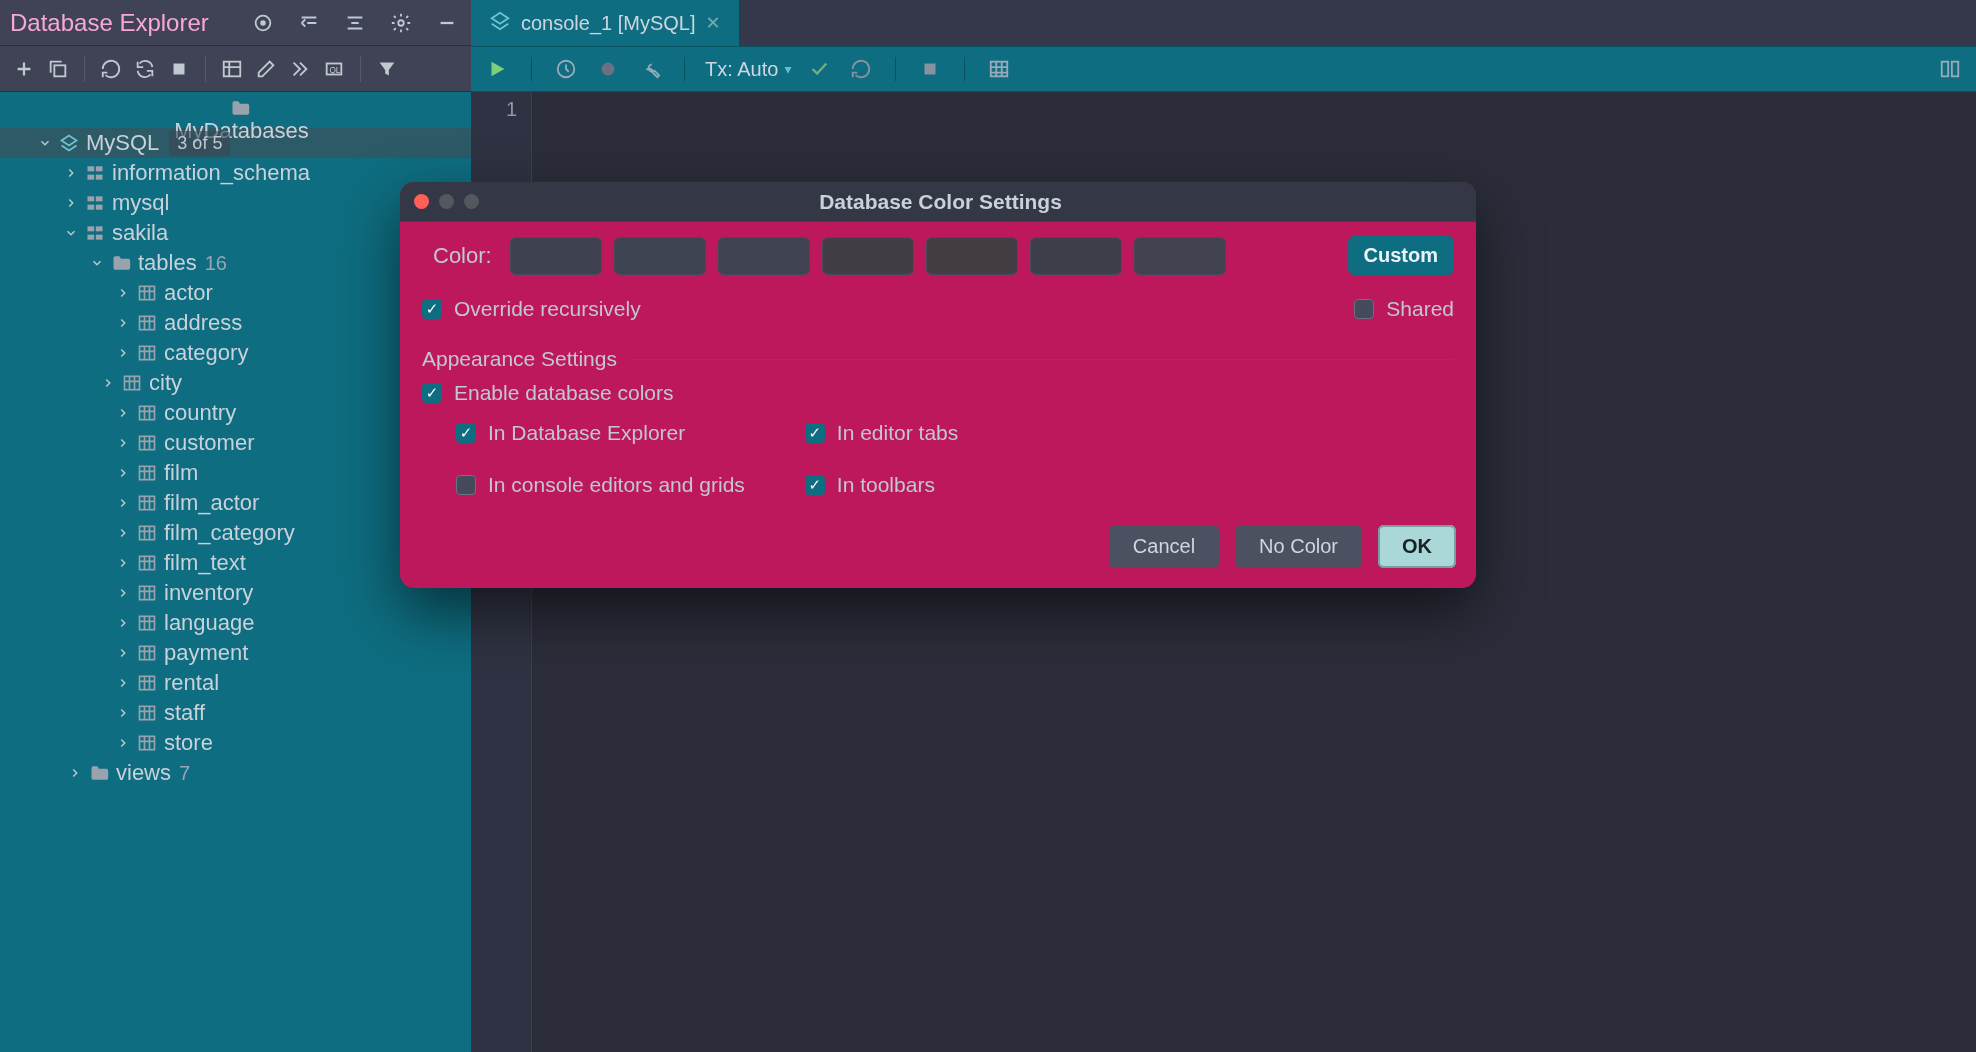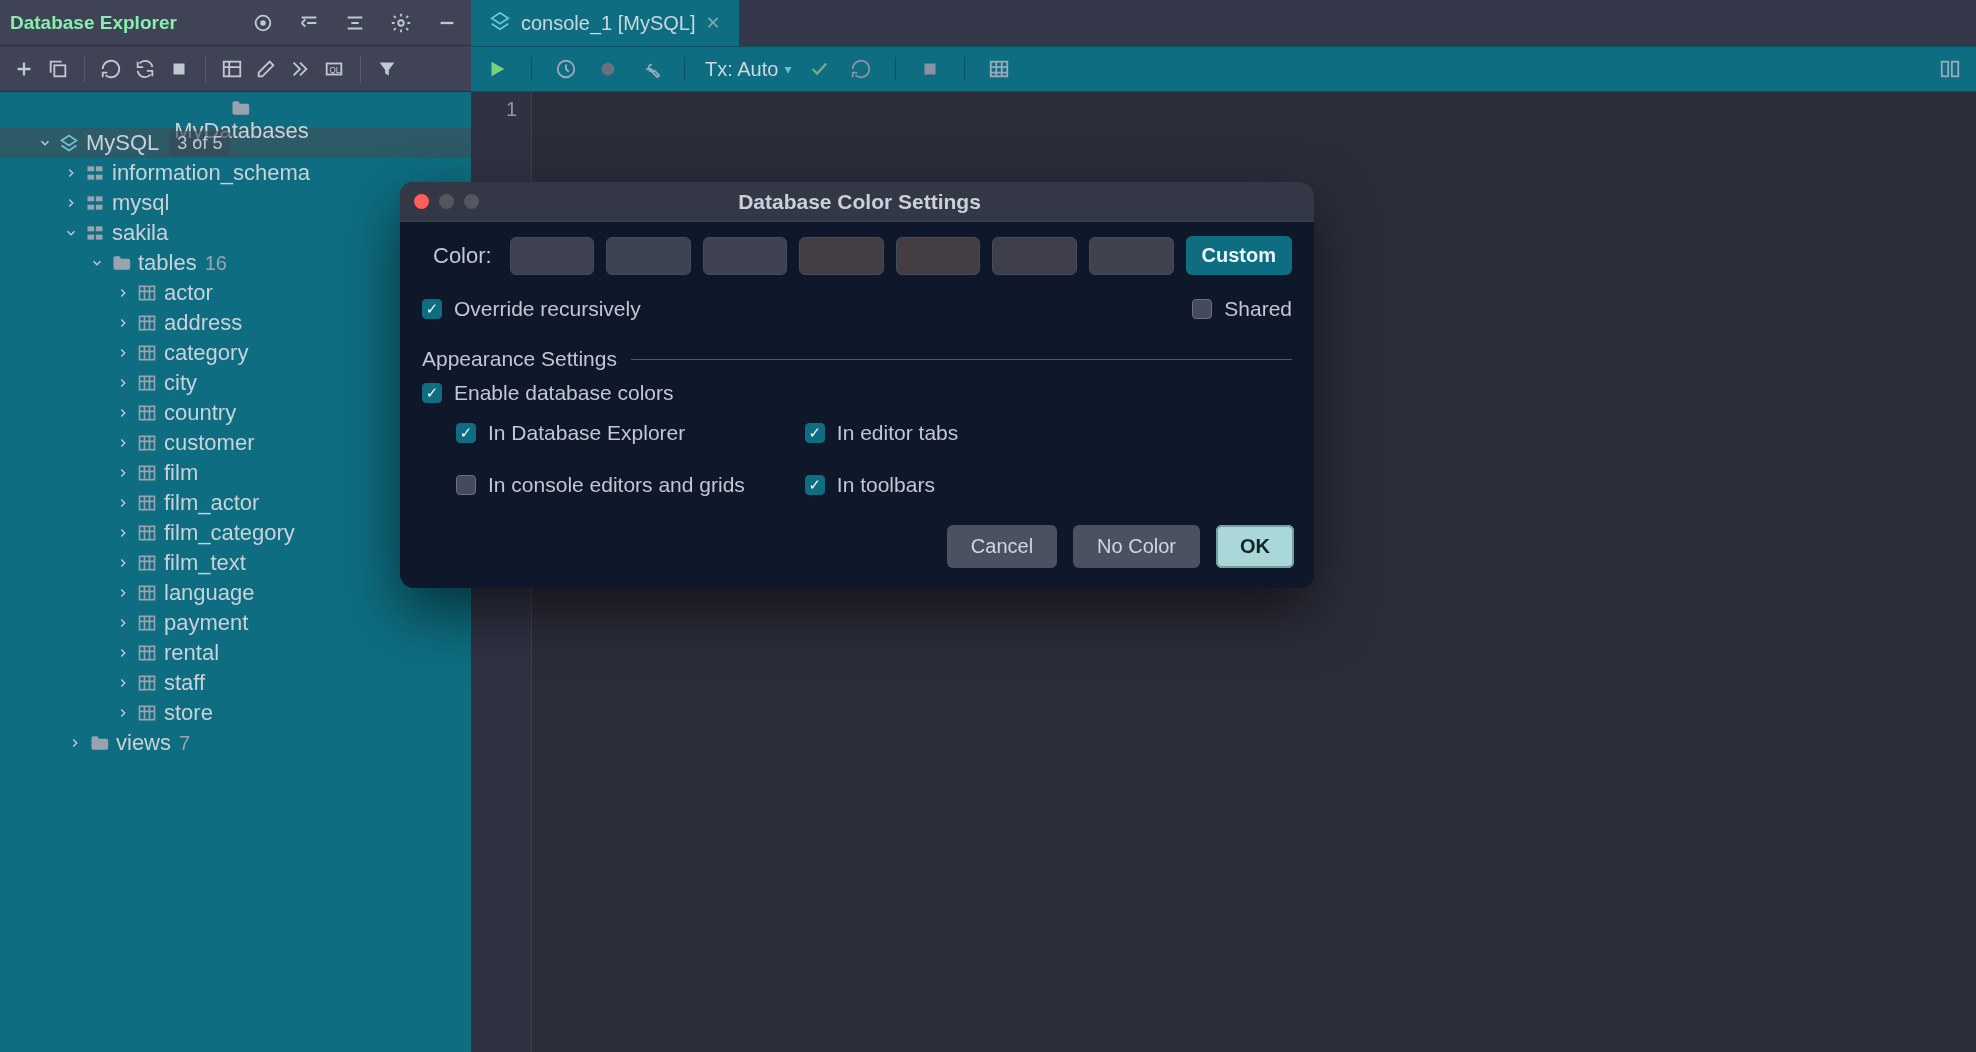--- a/index.html
+++ b/index.html
@@ -24,21 +24,21 @@
   }
   .sidebar-header {
     display: flex;
     align-items: center;
     justify-content: space-between;
     height: 46px;
     padding: 0 10px;
     background: #3f4355;
     border-bottom: 1px solid #2a2d3a;
   }
-  .sidebar-title { color: #86efac; font-size: 19px; font-weight: 700; }
+  .sidebar-title { color: #f9a8d4; font-size: 24px; font-weight: 400; }
   .sidebar-header-icons { display: flex; gap: 18px; color:#99a1ab;}
   .sidebar-header-icons span { cursor: pointer; }
 
   .sidebar-toolbar {
     display: flex;
     align-items: center;
     gap: 6px;
     height: 46px;
     padding: 0 10px;
     background: #3f4355;
@@ -107,22 +107,22 @@
   .editor-sep{ width:1px; height:24px; background:#0a5260; margin:0 6px;}
 
   .editor-body { flex:1; display:flex; background:#2b2d3a;}
   .gutter { width:60px; background:#2f3242; color:#8e97a3; text-align:right; padding:6px 14px 0 0; font-size:20px;}
   .code-area{ flex:1; background:#2b2d3a; border-left:1px solid #3b3f52; }
 
   
   .dialog {
     position:absolute;
     left:400px; top:182px;
-    width:914px;
-    background:#0f172a;
+    width:1076px;
+    background:#be185d;
     border-radius:14px;
     box-shadow:0 24px 60px rgba(0,0,0,0.55);
     overflow:hidden;
     color:#c0c8d0;
   }
   .dlg-titlebar{
     height:40px; display:flex; align-items:center;
     padding:0 14px; background:#343746; border-bottom:1px solid #3b3f52;
   }
   .traffic { display:flex; gap:10px; }
@@ -380,21 +380,21 @@
             </svg>
           </span>
           <span class="node-icon">
             <svg width="20" height="20" viewBox="0 0 24 24" fill="none" stroke="#9aa3ad" stroke-width="2">
               <rect x="3" y="4" width="18" height="16"></rect>
               <path d="M3 10h18M9 4v16M15 4v16"></path>
             </svg>
           </span>
           <span class="node-label">category</span>
         </div>
-        <div class="tree-row" style="padding-left: 112px;">
+        <div class="tree-row" style="padding-left: 80px; margin-left: 17px;">
           <span class="chevron">
             <svg width="14" height="14" viewBox="0 0 24 24" fill="none" stroke="currentColor" stroke-width="2.5">
               <path d="M9 6l6 6-6 6"></path>
             </svg>
           </span>
           <span class="node-icon">
             <svg width="20" height="20" viewBox="0 0 24 24" fill="none" stroke="#9aa3ad" stroke-width="2">
               <rect x="3" y="4" width="18" height="16"></rect>
               <path d="M3 10h18M9 4v16M15 4v16"></path>
             </svg>
@@ -477,20 +477,34 @@
               <path d="M9 6l6 6-6 6"></path>
             </svg>
           </span>
           <span class="node-icon">
             <svg width="20" height="20" viewBox="0 0 24 24" fill="none" stroke="#9aa3ad" stroke-width="2">
               <rect x="3" y="4" width="18" height="16"></rect>
               <path d="M3 10h18M9 4v16M15 4v16"></path>
             </svg>
           </span>
           <span class="node-label">film_text</span>
+        </div>
+        <div class="tree-row" style="padding-left: 112px;">
+          <span class="chevron">
+            <svg width="14" height="14" viewBox="0 0 24 24" fill="none" stroke="currentColor" stroke-width="2.5">
+              <path d="M9 6l6 6-6 6"></path>
+            </svg>
+          </span>
+          <span class="node-icon">
+            <svg width="20" height="20" viewBox="0 0 24 24" fill="none" stroke="#9aa3ad" stroke-width="2">
+              <rect x="3" y="4" width="18" height="16"></rect>
+              <path d="M3 10h18M9 4v16M15 4v16"></path>
+            </svg>
+          </span>
+          <span class="node-label">inventory</span>
         </div>
         <div class="tree-row" style="padding-left: 112px;">
           <span class="chevron">
             <svg width="14" height="14" viewBox="0 0 24 24" fill="none" stroke="currentColor" stroke-width="2.5">
               <path d="M9 6l6 6-6 6"></path>
             </svg>
           </span>
           <span class="node-icon">
             <svg width="20" height="20" viewBox="0 0 24 24" fill="none" stroke="#9aa3ad" stroke-width="2">
               <rect x="3" y="4" width="18" height="16"></rect>

